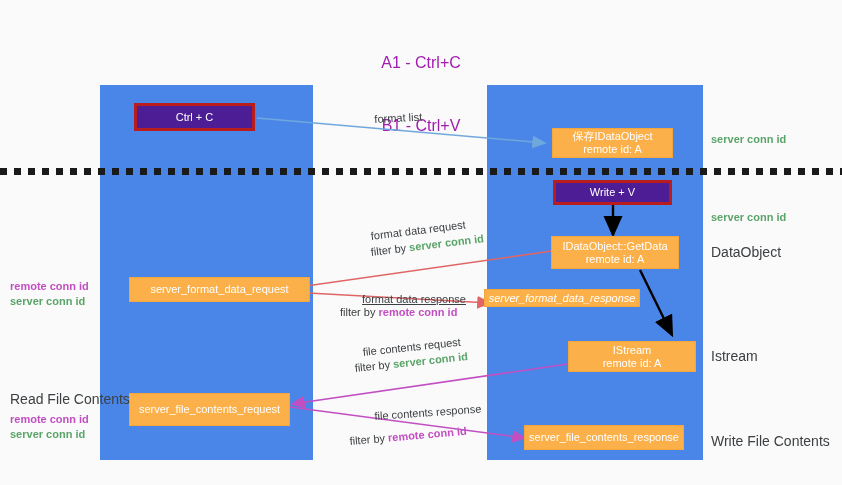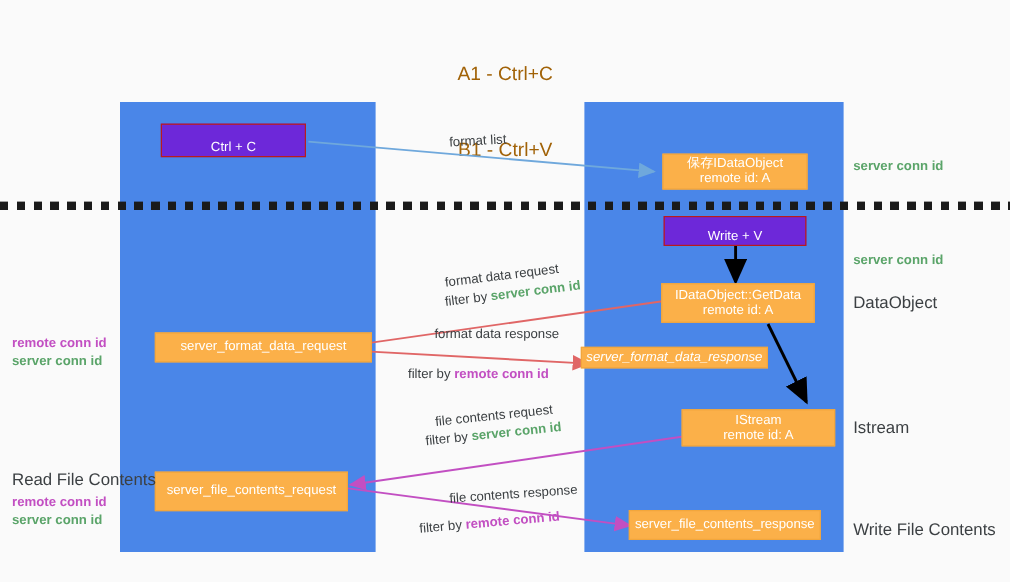--- a/index.html
+++ b/index.html
@@ -9,21 +9,21 @@
     font-family:"Liberation Sans","DejaVu Sans",sans-serif;
     overflow:hidden;
     position:relative;
     color:#3c4043;
   }
   #stage{position:absolute;left:0;top:0;width:842px;height:485px;}
 
   
   .title{
     position:absolute;left:0;top:10px;width:842px;
-    text-align:center;font-size:16px;line-height:21px;color:#a16207;
+    text-align:center;font-size:16px;line-height:21px;color:#a21caf;
     white-space:pre;
   }
 
   
   .colhead{
     position:absolute;text-align:center;font-size:12px;line-height:14px;
     color:#3c4043;white-space:pre;
   }
 
   
@@ -35,21 +35,21 @@
     background-image:repeating-linear-gradient(to right,#1a1a1a 0 7px,transparent 7px 14px);
   }
 
   
   .box{
     position:absolute;display:flex;flex-direction:column;
     align-items:center;justify-content:center;
     color:#ffffff;font-size:11px;line-height:13px;text-align:center;
     box-sizing:border-box;
   }
-  .box.green{background:#6d28d9;border:1px solid #b91c1c;justify-content:flex-end;}
+  .box.green{background:#4c1d95;border:3px solid #b91c1c;}
   .box.orange{background:#fbb049;border:1px solid #f2a63c;justify-content:center;}
   .box .l2{font-size:11px;line-height:13px;}
 
   
   .lbl{
     position:absolute;font-size:11px;line-height:14px;white-space:nowrap;
   }
   .lbl.side{font-size:14px;color:#3c4043;}
   .green-t{color:#5aa469;font-weight:bold;}
   .purple-t{color:#c24fc2;font-weight:bold;}
@@ -158,21 +158,21 @@
     <span class="dark-t">format list</span>
   </div>
 
   <div class="lbl rot" style="left:370px;top:229px;transform:rotate(-7deg);">
     <span class="dark-t">format data request</span>
   </div>
   <div class="lbl rot" style="left:370px;top:245px;transform:rotate(-7deg);">
     <span class="dark-t">filter by </span><span class="green-t">server conn id</span>
   </div>
 
-  <div class="lbl" style="left:362px;top:272px;">
+  <div class="lbl" style="left:362px;top:292px;text-decoration:underline;">
     <span class="dark-t">format data response</span>
   </div>
   <div class="lbl" style="left:340px;top:305px;">
     <span class="dark-t">filter by </span><span class="purple-t">remote conn id</span>
   </div>
 
   <div class="lbl rot" style="left:362px;top:345px;transform:rotate(-6deg);">
     <span class="dark-t">file contents request</span>
   </div>
   <div class="lbl rot" style="left:354px;top:361px;transform:rotate(-6deg);">

